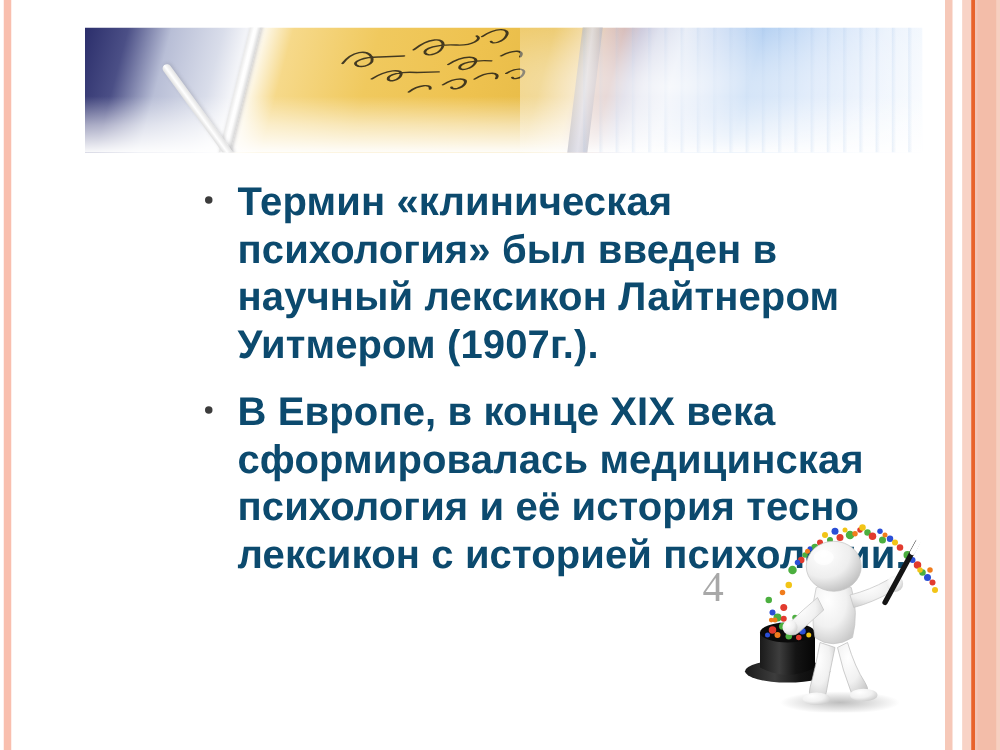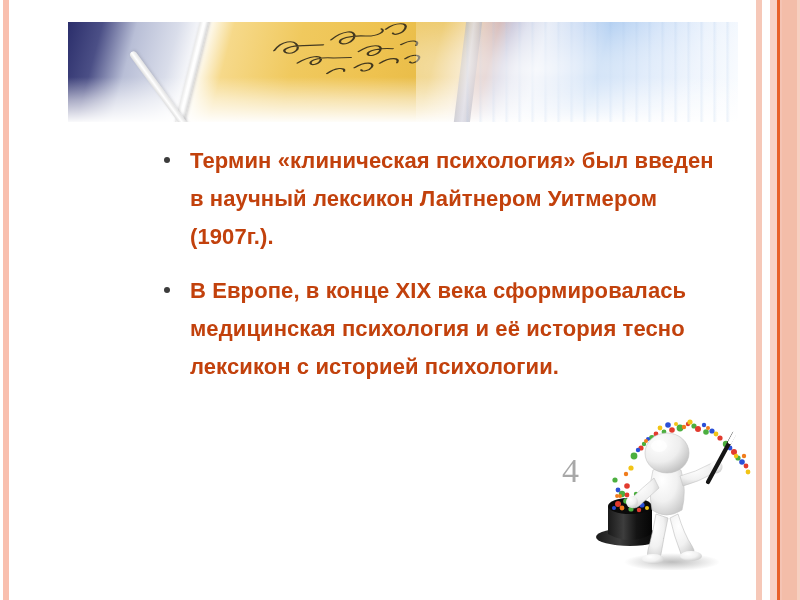--- a/index.html
+++ b/index.html
@@ -165,22 +165,22 @@
   .content {
     position: absolute;
     left: 158px;
     top: 142px;
     width: 570px;
   }
   .bullet-item {
     position: relative;
     padding-left: 32px;
     margin-bottom: 16px;
-    color: #c2410c;
-    font-size: 22px;
+    color: #0c4a6e;
+    font-size: 32px;
     line-height: 38px;
     font-weight: bold;
     letter-spacing: 0.1px;
   }
   .bullet-dot {
     position: absolute;
     left: 6px;
     top: 15px;
     width: 6px;
     height: 6px;

